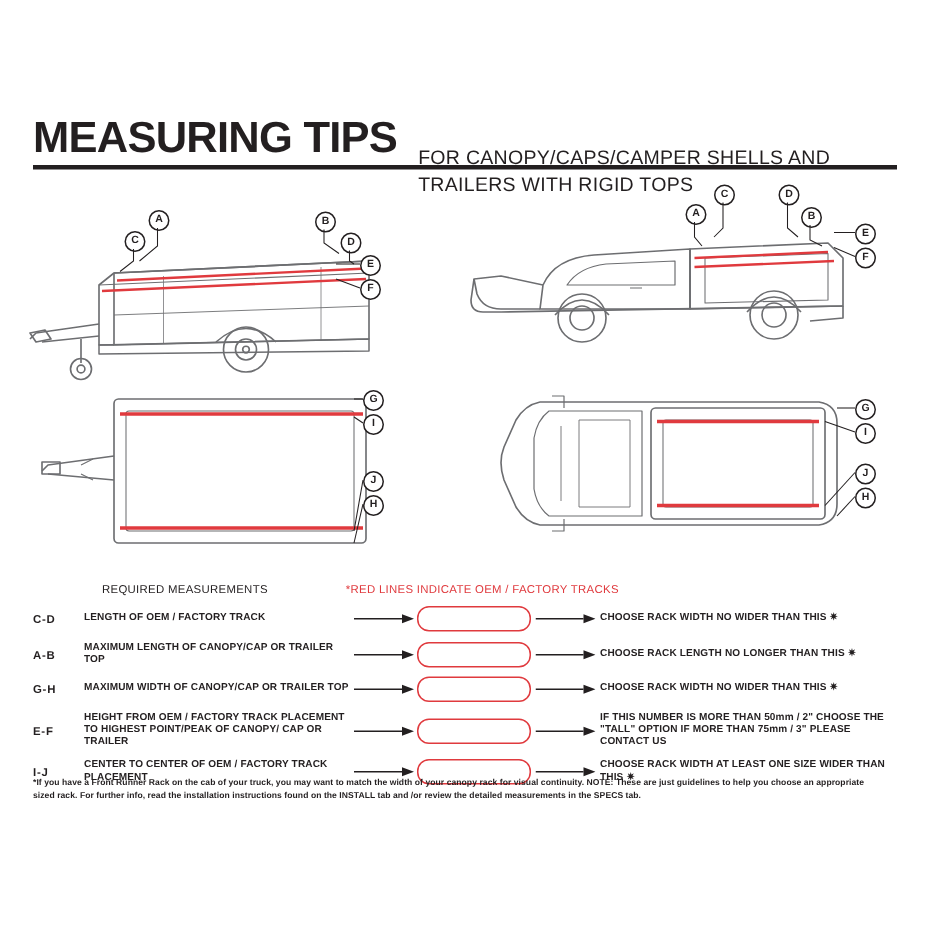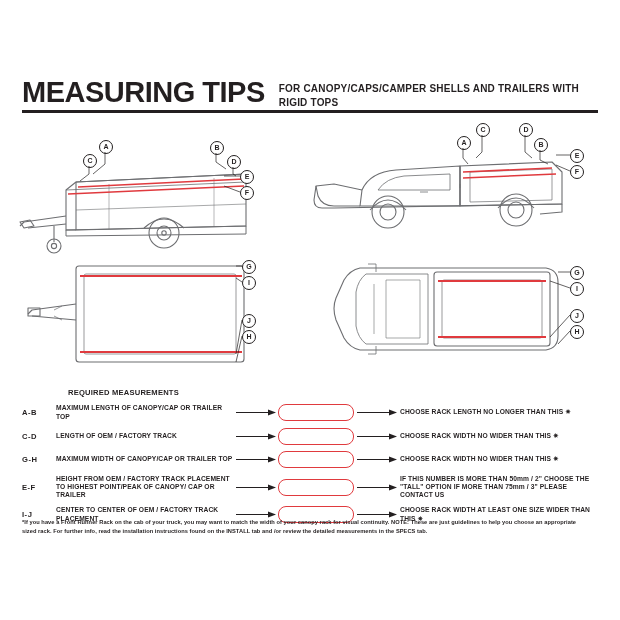--- a/index.html
+++ b/index.html
@@ -15,42 +15,42 @@
   
   .header{
     position:absolute;left:22px;top:78px;width:576px;
     display:flex;align-items:flex-start;gap:14px;
   }
   .title{
     font-size:29px;font-weight:bold;letter-spacing:-0.5px;
     line-height:1;white-space:nowrap;
   }
   .subtitle{
-    font-size:10px;font-weight:bold;line-height:1.35;
-    letter-spacing:0.2px;padding-top:4px;text-transform:uppercase;
+    font-size:13px;font-weight:normal;line-height:1.35;
+    letter-spacing:0.2px;padding-top:4px;text-transform:uppercase;margin-top:14px;
   }
   .rule{
     position:absolute;left:22px;top:110px;width:576px;height:3px;background:#231f20;
   }
 
   
   .diagrams{position:absolute;left:0;top:118px;width:620px;height:260px;}
   .dg{position:absolute;}
 
   
   .cal{
     position:absolute;width:12px;height:12px;border-radius:50%;
     border:1px solid #231f20;background:#fff;
     font-size:7px;font-weight:bold;line-height:11px;text-align:center;
     color:#231f20;
   }
 
   
   .tablewrap{position:absolute;left:22px;top:388px;width:576px;}
-  .treq{font-size:7.6px;font-weight:bold;letter-spacing:0.2px;padding-left:46px;}
+  .treq{font-size:7.6px;font-weight:normal;letter-spacing:0.2px;padding-left:46px;}
   .tred{color:#e03a3e;}
   .hdrrow{display:flex;align-items:baseline;gap:6px;margin-bottom:7px;}
 
   .row{display:flex;align-items:center;margin-bottom:6.5px;}
   .ab{width:34px;font-size:7.6px;font-weight:bold;letter-spacing:0.5px;}
   .desc{width:178px;font-size:6.7px;font-weight:bold;line-height:1.25;letter-spacing:0.1px;}
   .arrowcell{width:44px;display:flex;align-items:center;justify-content:center;}
   .pill{
     width:74px;height:15px;border:1px solid #e03a3e;border-radius:8px;background:#fff;
   }
@@ -246,58 +246,59 @@
         <path d="M270 197 L250 219"></path>
         <path d="M270 213 L258 226"></path>
       </g>
     </svg>
 
   </div>
 
   <div class="tablewrap">
     <div class="hdrrow">
       <span class="treq">REQUIRED MEASUREMENTS</span>
+      <span class="treq tred">*RED LINES INDICATE OEM / FACTORY TRACKS</span>
+    </div>
+
+    <div class="row">
+      <div class="ab">C-D</div>
+      <div class="desc">LENGTH OF OEM / FACTORY TRACK</div>
+      <div class="arrowcell">
+        <svg class="arrow" viewBox="0 0 40 7">
+            <line x1="0" y1="3.5" x2="32" y2="3.5"></line>
+            <polygon points="32,0.5 40,3.5 32,6.5"></polygon>
+          </svg>
+      </div>
+      <div class="pill"></div>
+      <div class="arrowcell2">
+        <svg class="arrow" viewBox="0 0 40 7">
+            <line x1="0" y1="3.5" x2="32" y2="3.5"></line>
+            <polygon points="32,0.5 40,3.5 32,6.5"></polygon>
+          </svg>
+      </div>
+      <div class="res">CHOOSE RACK WIDTH NO WIDER THAN THIS ✷</div>
     </div>
 
     <div class="row">
       <div class="ab">A-B</div>
       <div class="desc">MAXIMUM  LENGTH OF CANOPY/CAP OR TRAILER TOP</div>
       <div class="arrowcell">
         <svg class="arrow" viewBox="0 0 40 7">
             <line x1="0" y1="3.5" x2="32" y2="3.5"></line>
             <polygon points="32,0.5 40,3.5 32,6.5"></polygon>
           </svg>
       </div>
       <div class="pill"></div>
       <div class="arrowcell2">
         <svg class="arrow" viewBox="0 0 40 7">
             <line x1="0" y1="3.5" x2="32" y2="3.5"></line>
             <polygon points="32,0.5 40,3.5 32,6.5"></polygon>
           </svg>
       </div>
       <div class="res">CHOOSE RACK LENGTH NO LONGER THAN THIS ✷</div>
-    </div>
-
-    <div class="row">
-      <div class="ab">C-D</div>
-      <div class="desc">LENGTH OF OEM / FACTORY TRACK</div>
-      <div class="arrowcell">
-        <svg class="arrow" viewBox="0 0 40 7">
-            <line x1="0" y1="3.5" x2="32" y2="3.5"></line>
-            <polygon points="32,0.5 40,3.5 32,6.5"></polygon>
-          </svg>
-      </div>
-      <div class="pill"></div>
-      <div class="arrowcell2">
-        <svg class="arrow" viewBox="0 0 40 7">
-            <line x1="0" y1="3.5" x2="32" y2="3.5"></line>
-            <polygon points="32,0.5 40,3.5 32,6.5"></polygon>
-          </svg>
-      </div>
-      <div class="res">CHOOSE RACK WIDTH NO WIDER THAN THIS ✷</div>
     </div>
 
     <div class="row">
       <div class="ab">G-H</div>
       <div class="desc">MAXIMUM  WIDTH OF CANOPY/CAP OR TRAILER TOP</div>
       <div class="arrowcell">
         <svg class="arrow" viewBox="0 0 40 7">
             <line x1="0" y1="3.5" x2="32" y2="3.5"></line>
             <polygon points="32,0.5 40,3.5 32,6.5"></polygon>
           </svg>

